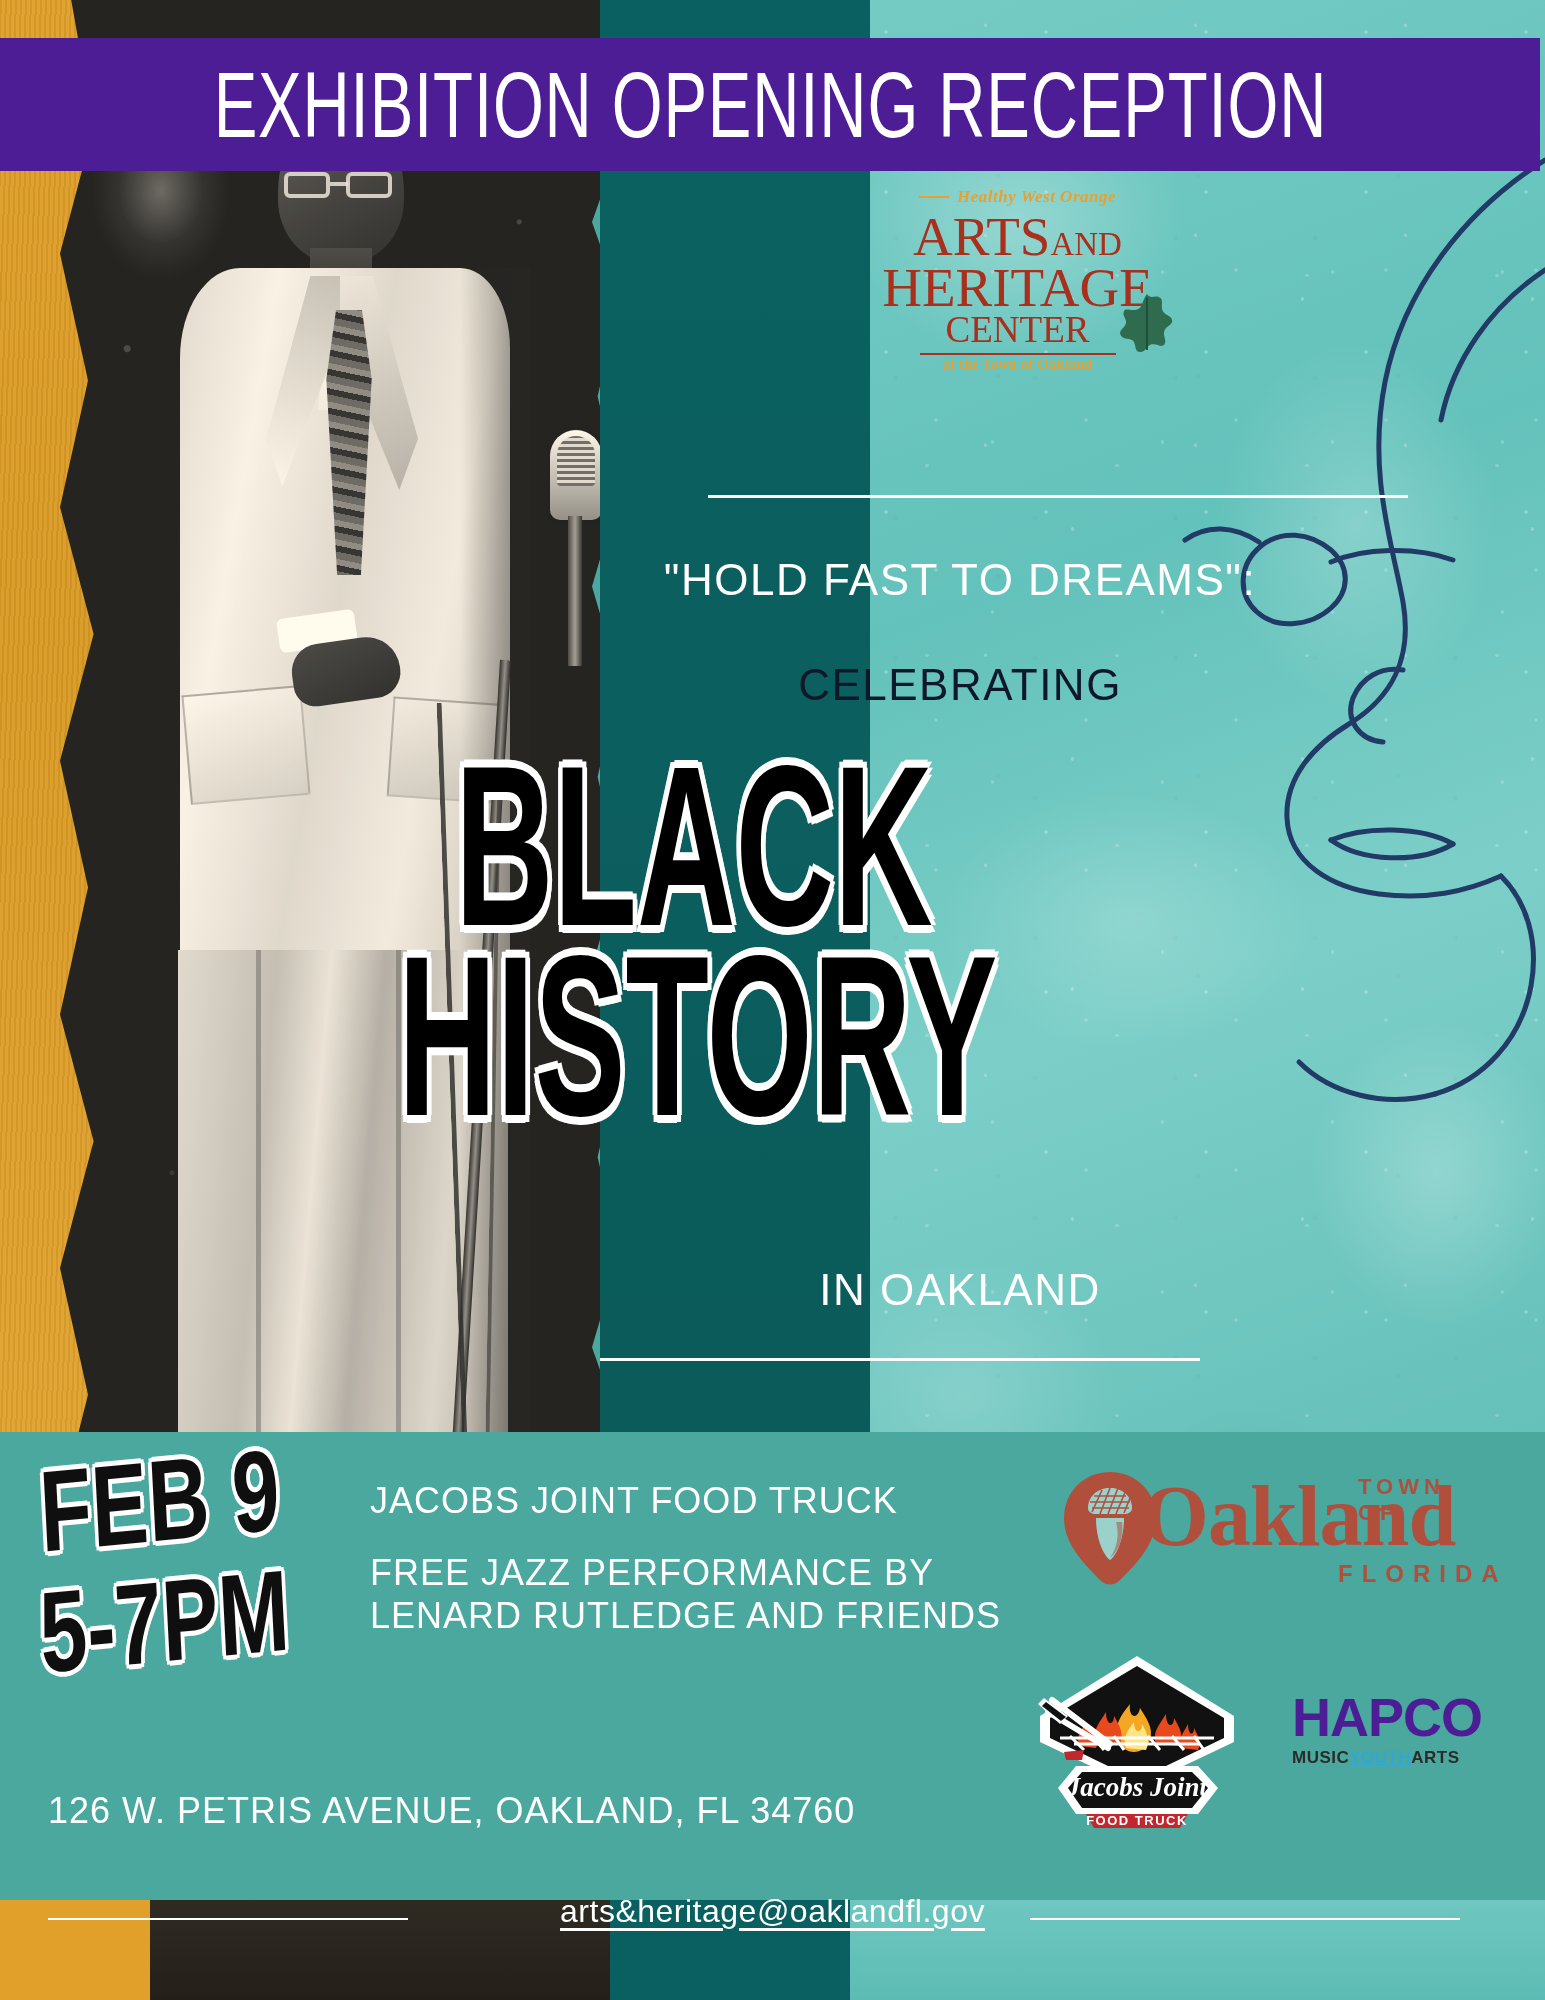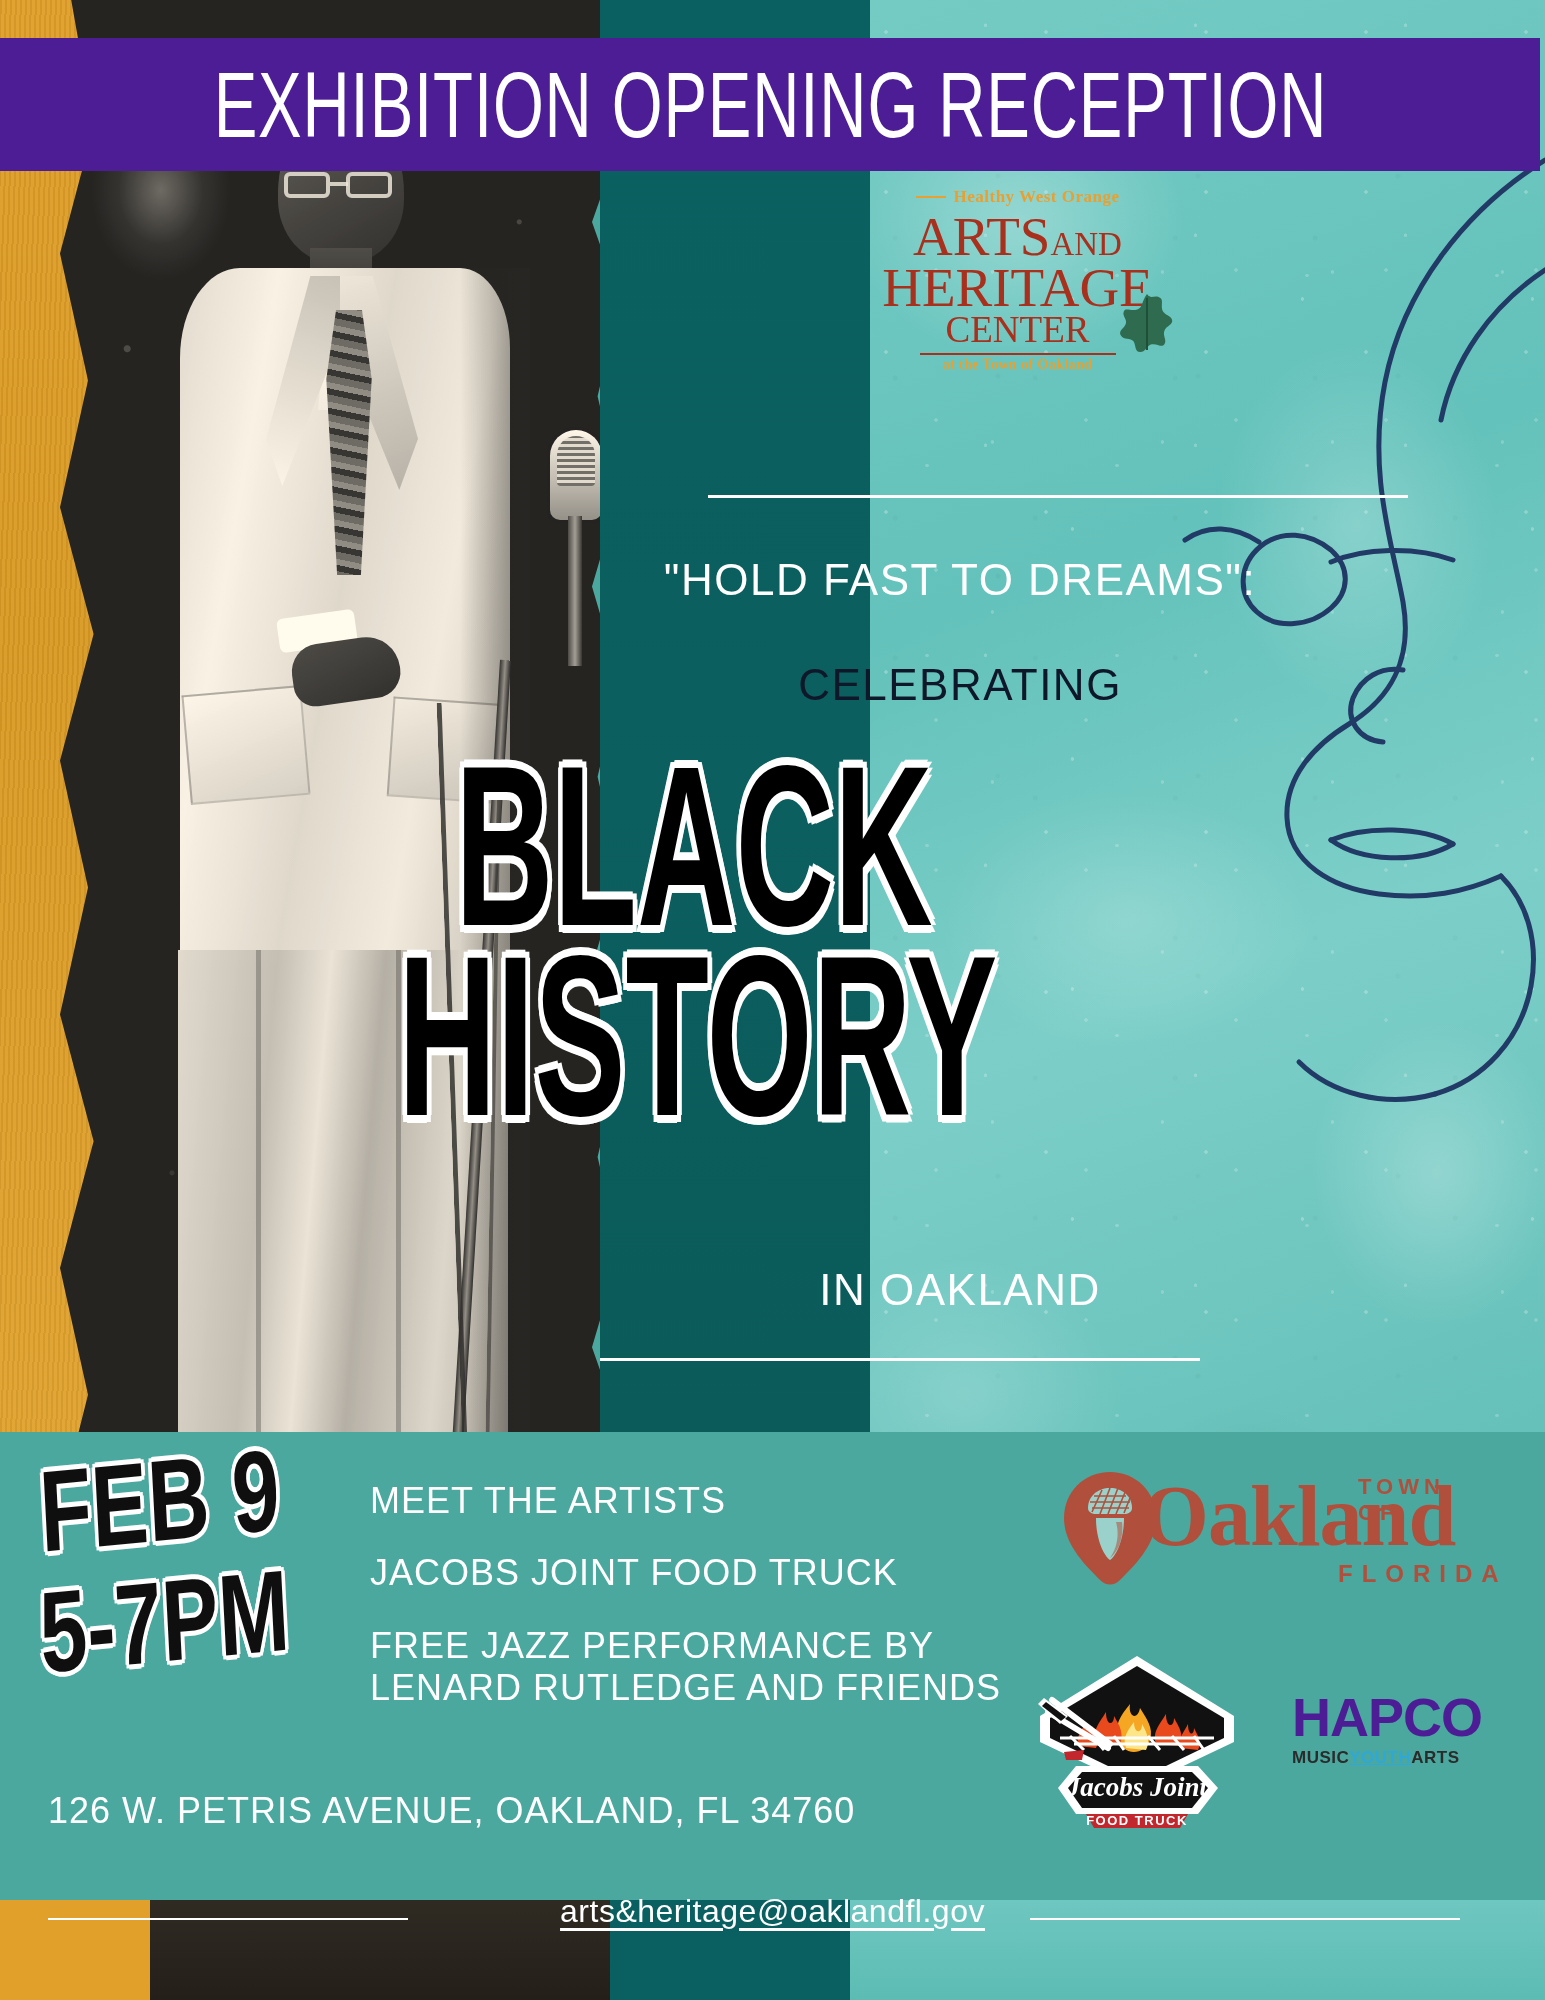--- a/index.html
+++ b/index.html
@@ -225,20 +225,21 @@
 
   
   .ahc{
     position:absolute; left:865px; top:188px; width:305px; text-align:center;
     font-family:"Liberation Serif", serif; line-height:1;
   }
   .ahc .hwo{
     display:flex; align-items:center; justify-content:center; gap:8px;
     color:#e9a030; font-size:17px; letter-spacing:.5px; font-weight:700;
     font-family:"Liberation Serif", serif;
+    font-style:italic;
   }
   .ahc .hwo .dash{ display:block; width:30px; height:2px; background:#e9a030; }
   .ahc .l1, .ahc .l2, .ahc .l3{
     color:#a8301d; font-weight:400; font-family:"Liberation Serif", serif;
   }
   .ahc .l1{ font-size:55px; margin-top:4px; }
   .ahc .l1 .sm{ font-size:33px; }
   .ahc .l2{ font-size:55px; margin-top:-4px; }
   .ahc .l3{ font-size:37px; margin-top:-4px; }
   .ahc .rule{ width:196px; height:2px; background:#a8301d; margin:5px auto 3px; }
@@ -450,21 +451,20 @@
   <div class="teal-strip-photo"></div>
   <div class="teal-strip-teal"></div>
   <div class="teal-strip-mint"></div>
 
   <div class="datebox">
     <span class="ln">FEB 9</span>
     <span class="ln ln2">5-7PM</span>
   </div>
 
   <div class="details">
-    <p>MEET THE ARTISTS</p>
     <p>JACOBS JOINT FOOD TRUCK</p>
     <p>FREE JAZZ PERFORMANCE BY LENARD RUTLEDGE AND FRIENDS</p>
   </div>
 
   <div class="addr">126 W. PETRIS AVENUE, OAKLAND, FL 34760</div>
 
   <div class="footer-rule fr-l"></div>
   <div class="footer-rule fr-r"></div>
   <a class="email" href="#">arts&amp;heritage@oaklandfl.gov</a>
 

